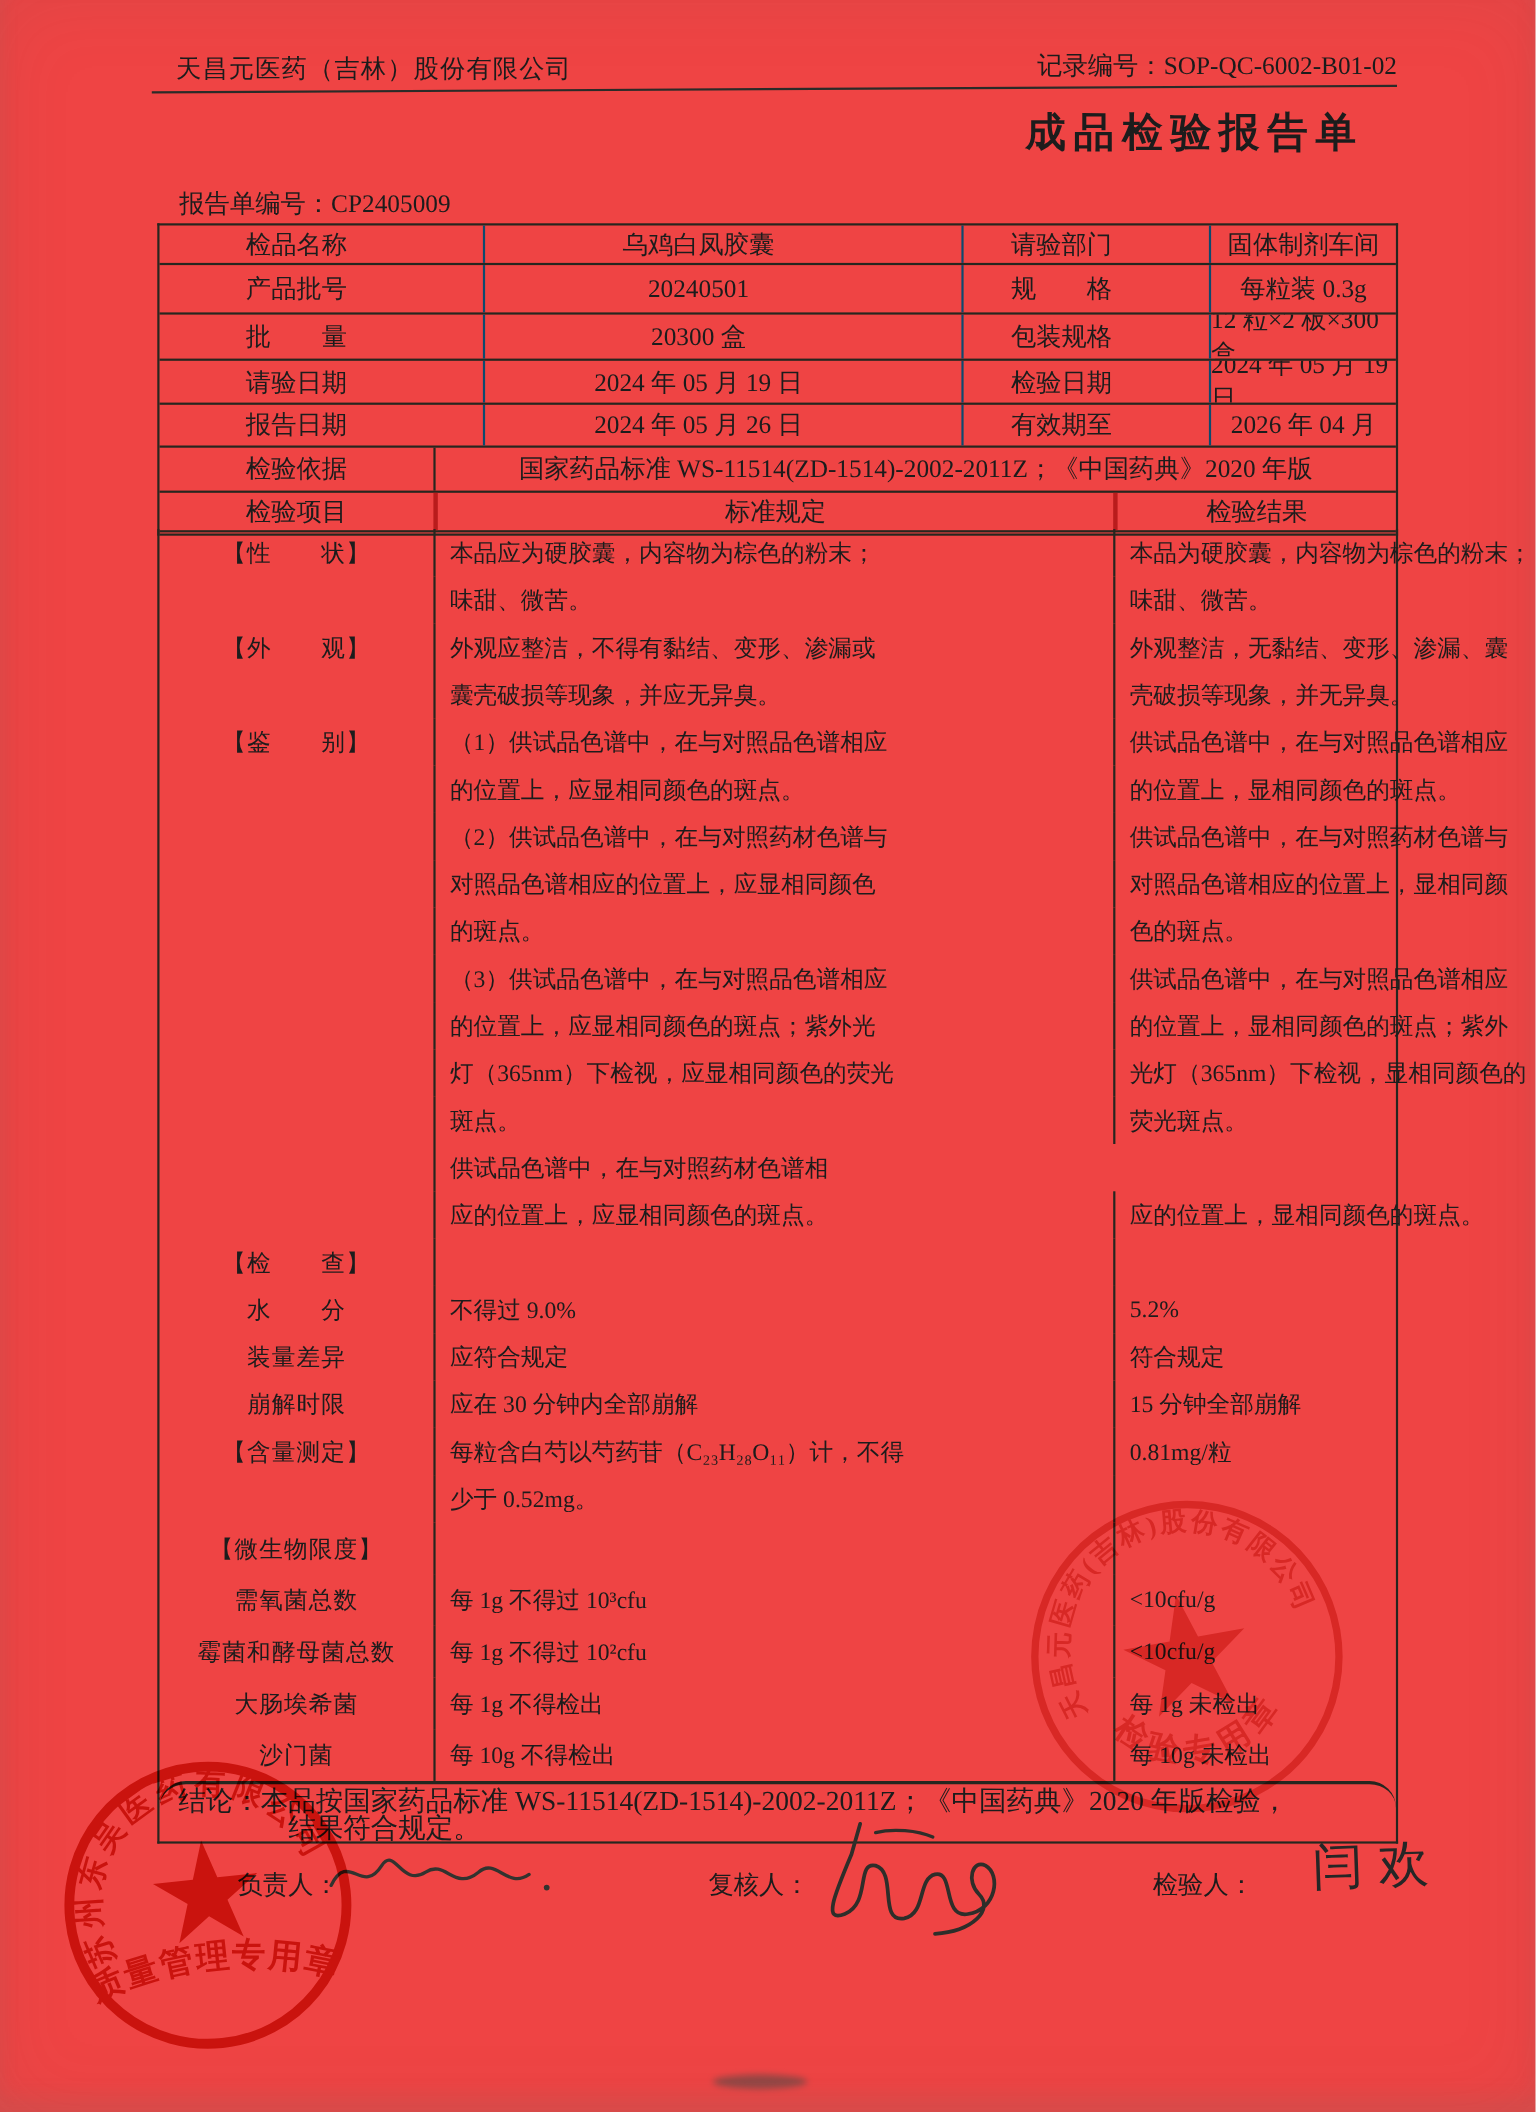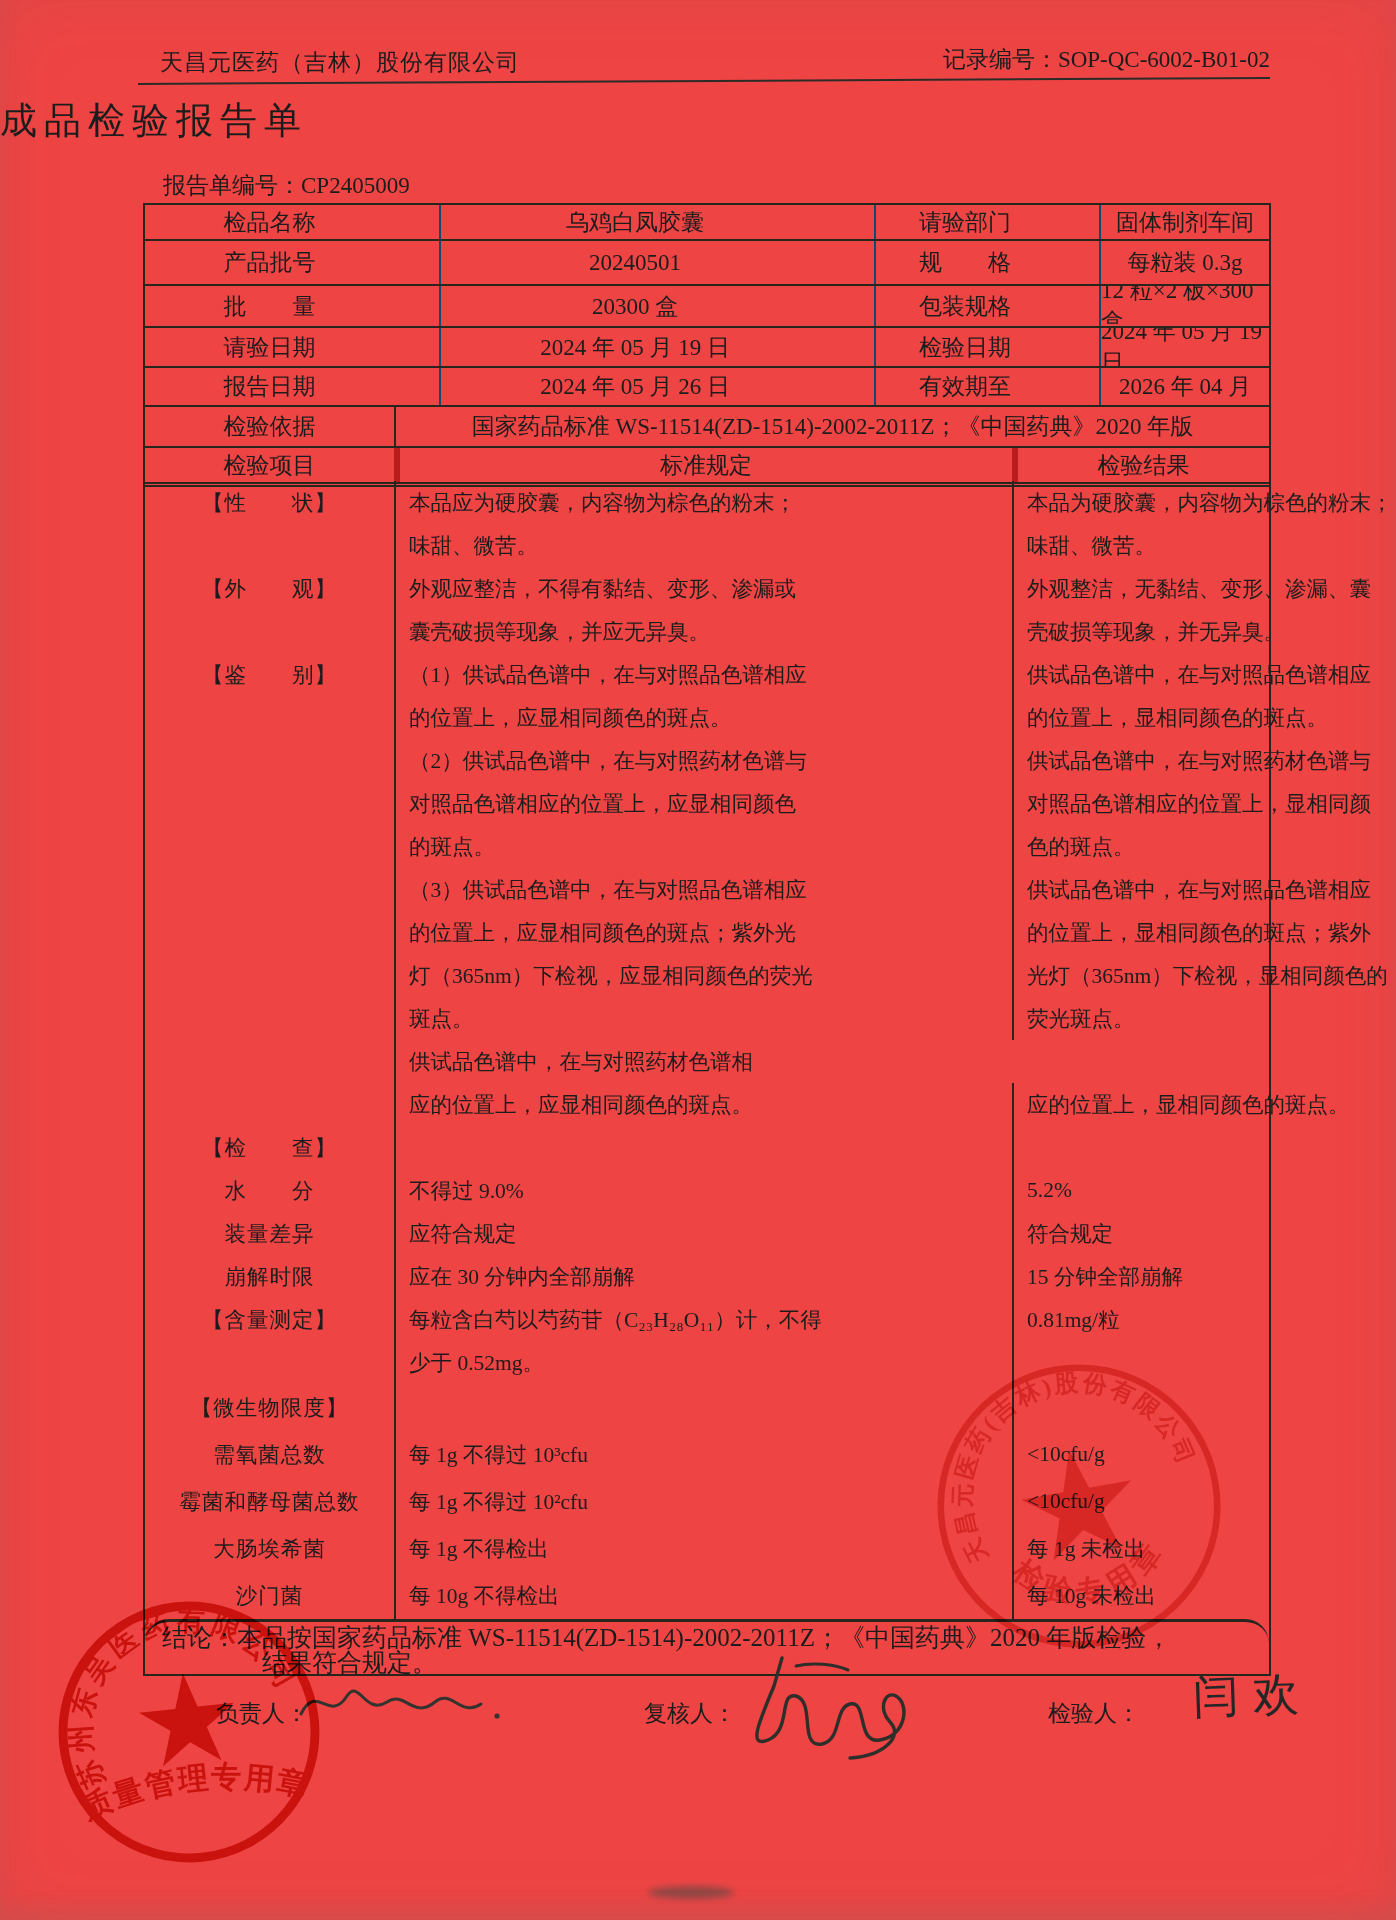--- a/index.html
+++ b/index.html
@@ -4,35 +4,35 @@
 <style>
   html,body{margin:0;padding:0;background:#e9e9e7;}
   .page{position:relative;width:1396px;height:1920px;margin:0 auto;background:#ef4444;
         font-family:"Liberation Serif","DejaVu Serif",serif;color:#1c1c1c;overflow:hidden;}
   .page::after{content:"";position:absolute;inset:0;pointer-events:none;
         box-shadow:inset 0 0 70px rgba(90,90,85,.10), inset 0 -14px 18px rgba(120,120,115,.14);}
   
   .hdr-company{position:absolute;left:160px;top:47px;font-size:23px;letter-spacing:1px;}
   .hdr-record{position:absolute;right:126px;top:44px;font-size:23px;}
   .hdr-rule{position:absolute;left:138px;top:80px;width:1132px;border-top:2.5px solid #2b2b28;transform:rotate(-.3deg);}
-  .doc-title{position:absolute;left:0;top:96px;width:1240px;text-align:left;
-        font-size:37px;font-weight:normal;letter-spacing:7px;}
+  .doc-title{position:absolute;left:0;top:96px;width:1240px;text-align:right;
+        font-size:37px;font-weight:bold;letter-spacing:7px;}
   .report-no{position:absolute;left:163px;top:170px;font-size:23px;}
   
   .info-table{position:absolute;left:143px;top:203px;width:1124px;border:2px solid #26261f;border-bottom:none;}
   .irow{display:grid;grid-template-columns:249px 390px 180px 1fr;border-bottom:2px solid #26261f;gap:45px;}
   .irow>div{display:flex;align-items:center;justify-content:center;font-size:23px;overflow:hidden;}
   .irow>div+div{border-left:2px solid #0c4a6e;}
   .h35{height:34px}.h44{height:43px}.h41{height:40px}.h39{height:38px}.h38{height:37px}.h40{height:39px}
   .brow-basis{display:grid;grid-template-columns:249px 1fr;border-bottom:2px solid #26261f;}
   .brow-basis>div{display:flex;align-items:center;justify-content:center;font-size:23px;}
   .brow-basis>div+div{border-left:2px solid #26261f;}
   .brow-head{display:grid;grid-template-columns:249px 618px 1fr;border-bottom:5px double #26261f;}
   .brow-head>div{display:flex;align-items:center;justify-content:center;font-size:23px;height:34px;}
-  .brow-head>div+div{border-left:6px solid #b91c1c;}
+  .brow-head>div+div{border-left:4px solid #b91c1c;}
   
   .body-table{position:absolute;left:143px;top:481px;width:1124px;border:2px solid #26261f;border-top:none;}
   .brow{display:grid;grid-template-columns:249px 618px 1fr;height:43px;}
   .brow.tall{height:47px;}
   .brow>div{display:flex;align-items:center;font-size:21.5px;white-space:nowrap;overflow:visible;}
   .brow .c1{justify-content:center;letter-spacing:1px;}
   .brow .c2,.brow .c3{padding-left:13px;border-left:2px solid #26261f;}
   
   .concl{border-top:3px solid #26261f;height:49px;padding:3px 0 0 17px;font-size:25px;line-height:25px;border-radius:24px;}
   .concl .l2{padding-left:100px;}

